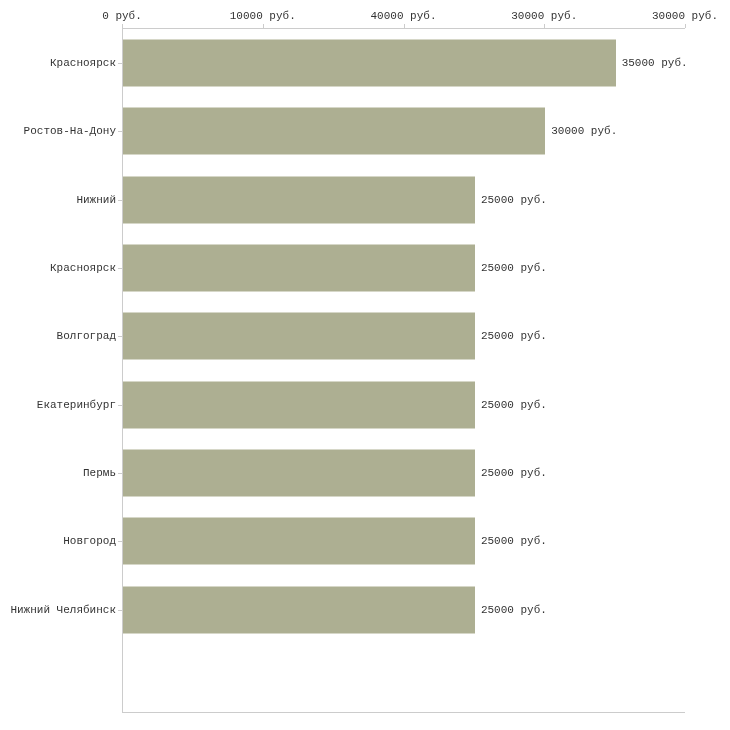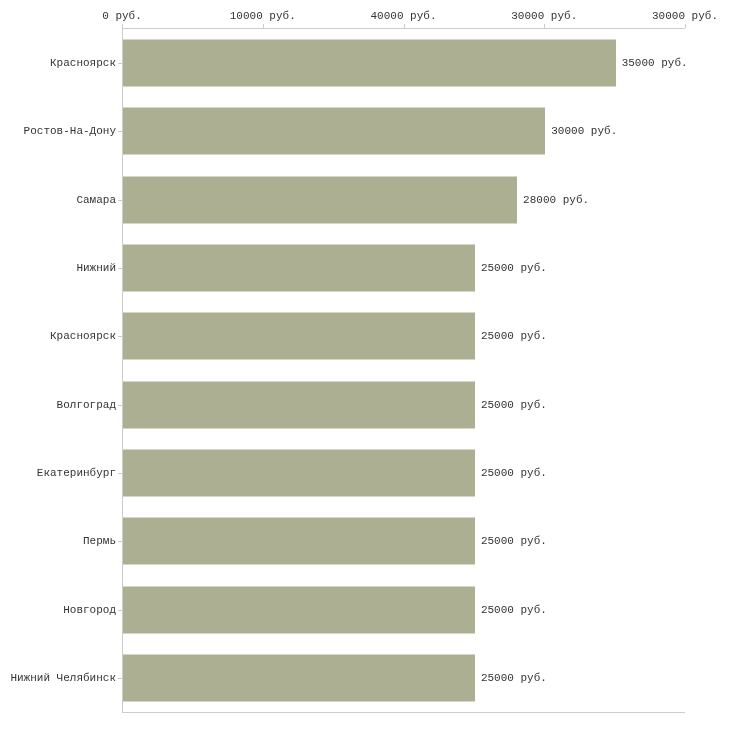--- a/index.html
+++ b/index.html
@@ -137,26 +137,20 @@
         <div class="bar" style="width: 492.625px; background: rgb(173, 175, 146);"></div>
         <div class="bar-value" style="left: 621.625px;">35000 руб.</div>
       </div>
       <div class="row">
         <div class="cat-label">Ростов-На-Дону</div>
         <div class="cat-tick"></div>
         <div class="bar" style="width: 422.25px; background: rgb(173, 175, 146);"></div>
         <div class="bar-value" style="left: 551.25px;">30000 руб.</div>
       </div>
       <div class="row">
-        <div class="cat-label">Самара</div>
-        <div class="cat-tick"></div>
-        <div class="bar" style="width: 394.1px; background: rgb(173, 175, 146);"></div>
-        <div class="bar-value" style="left: 523.1px;">28000 руб.</div>
-      </div>
-      <div class="row">
         <div class="cat-label">Нижний</div>
         <div class="cat-tick"></div>
         <div class="bar" style="width: 351.875px; background: rgb(173, 175, 146);"></div>
         <div class="bar-value" style="left: 480.875px;">25000 руб.</div>
       </div>
       <div class="row">
         <div class="cat-label">Красноярск</div>
         <div class="cat-tick"></div>
         <div class="bar" style="width: 351.875px; background: rgb(173, 175, 146);"></div>
         <div class="bar-value" style="left: 480.875px;">25000 руб.</div>

